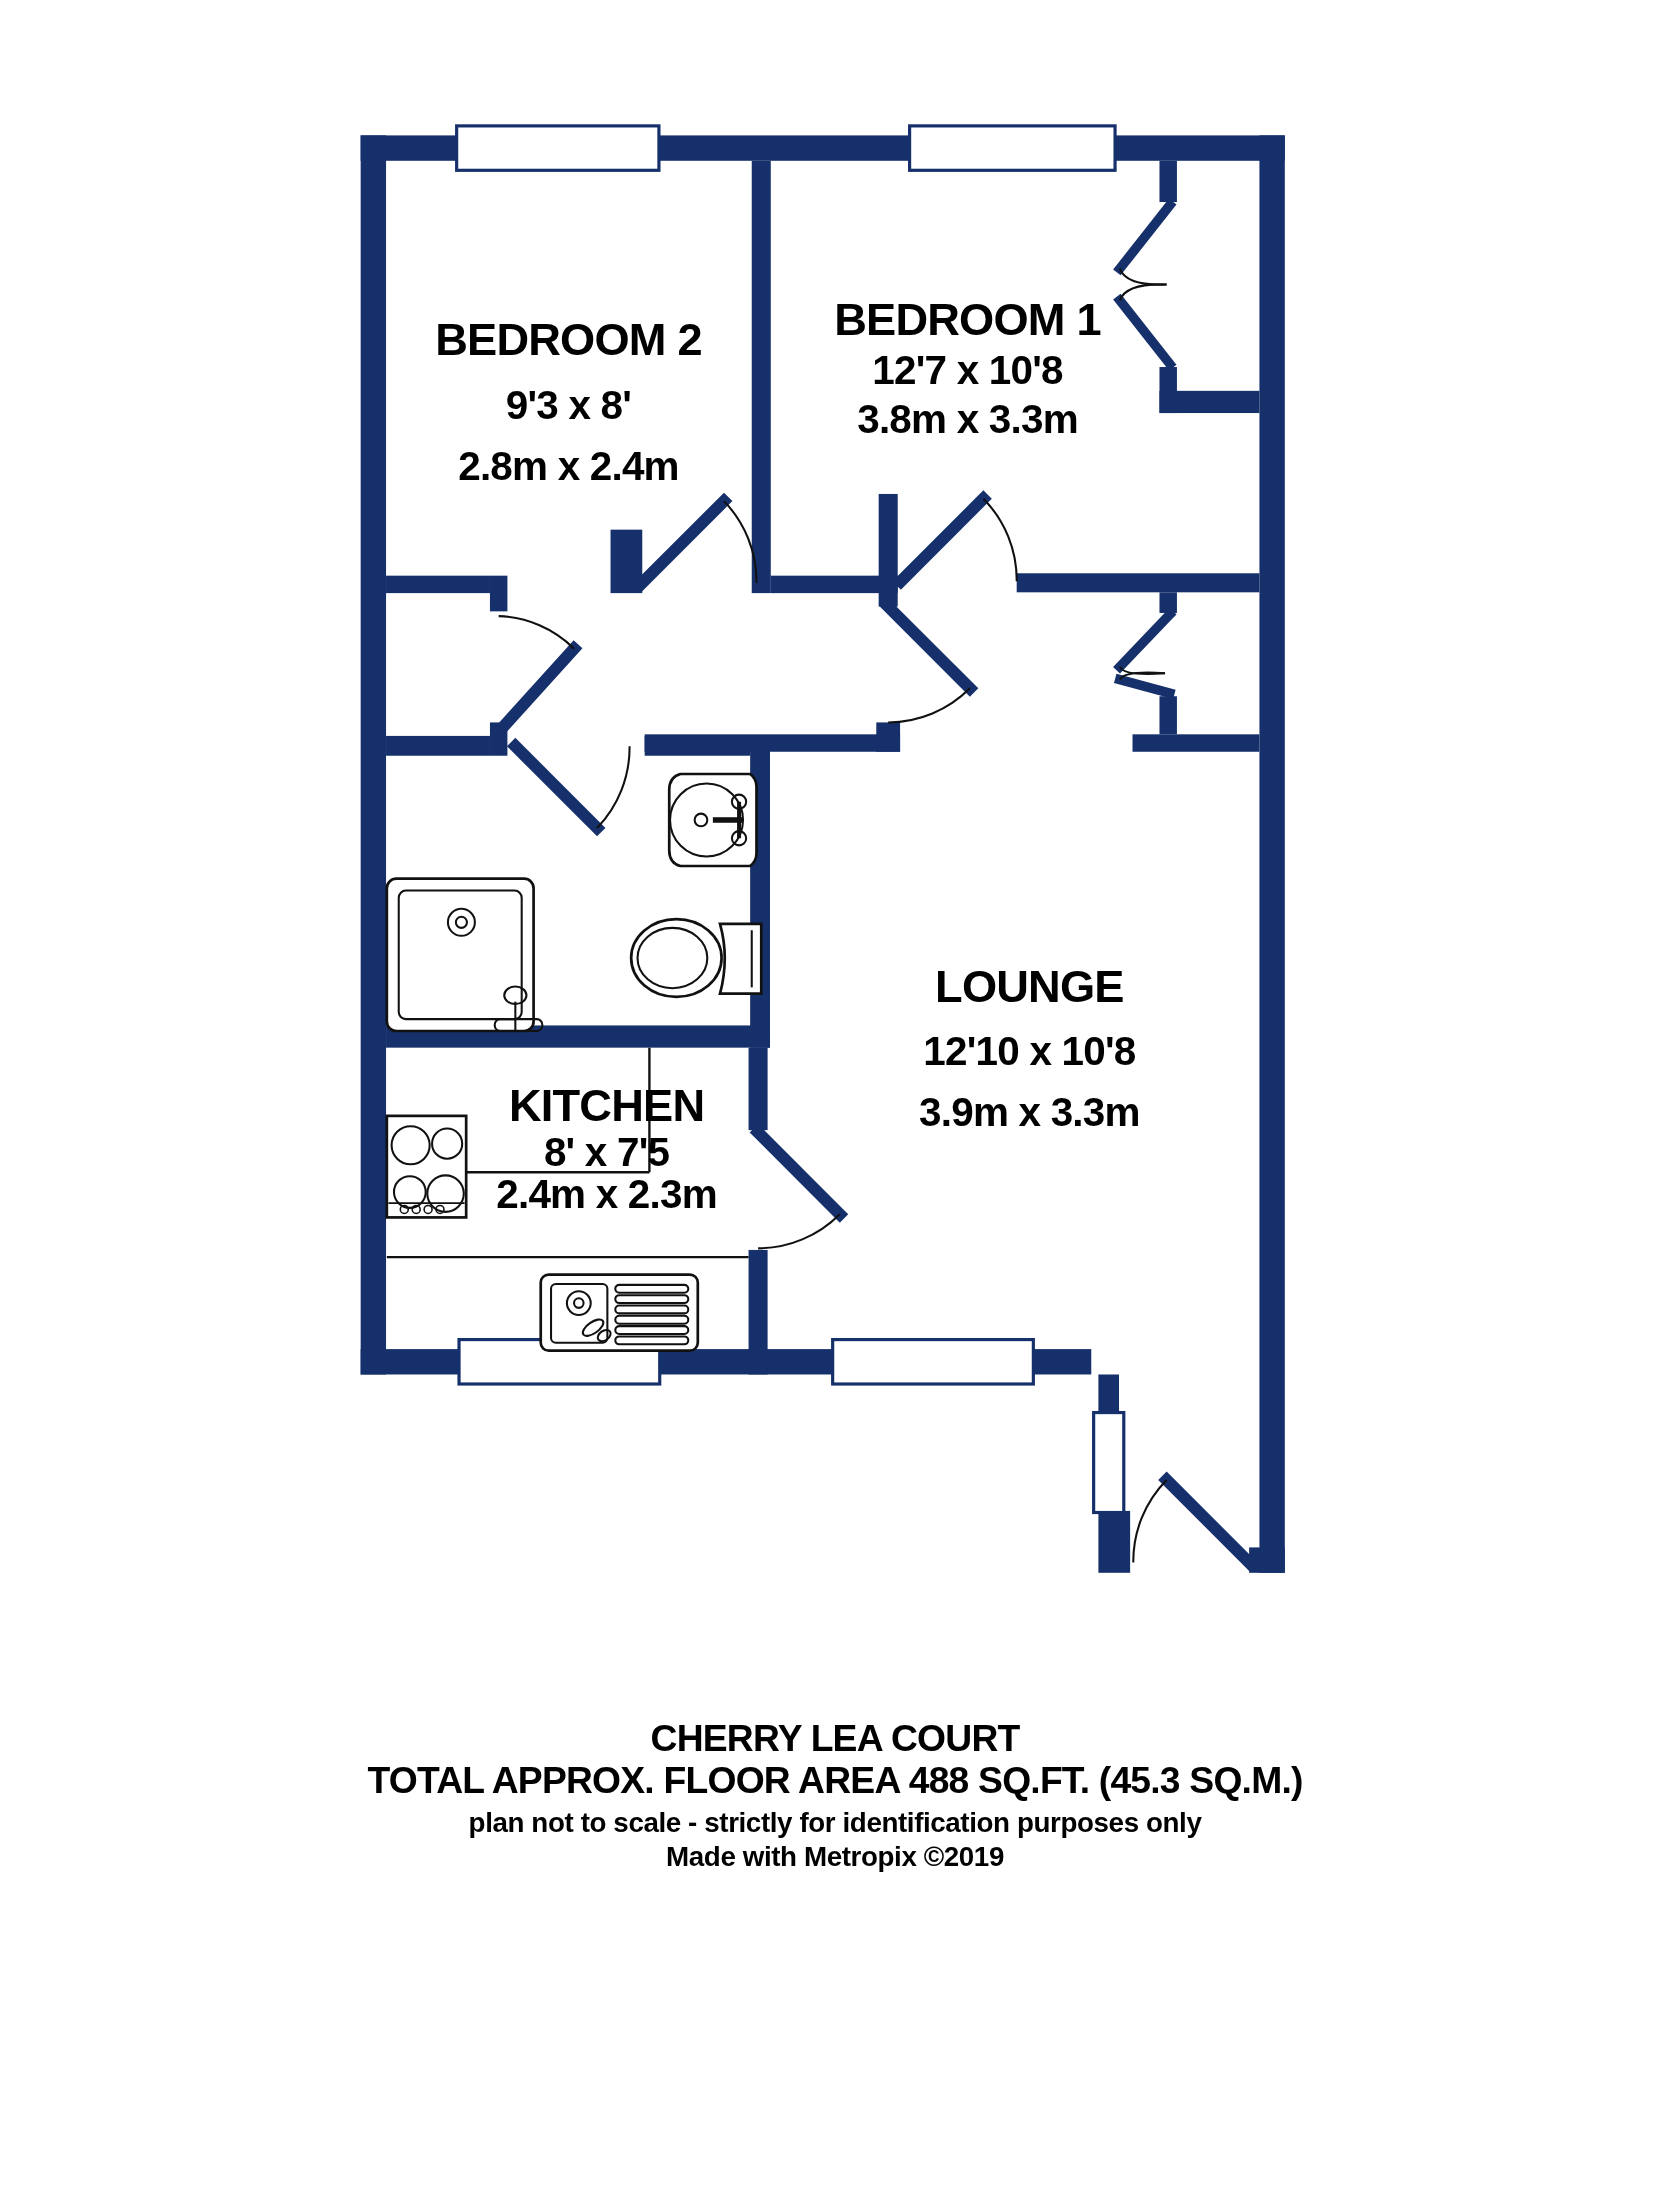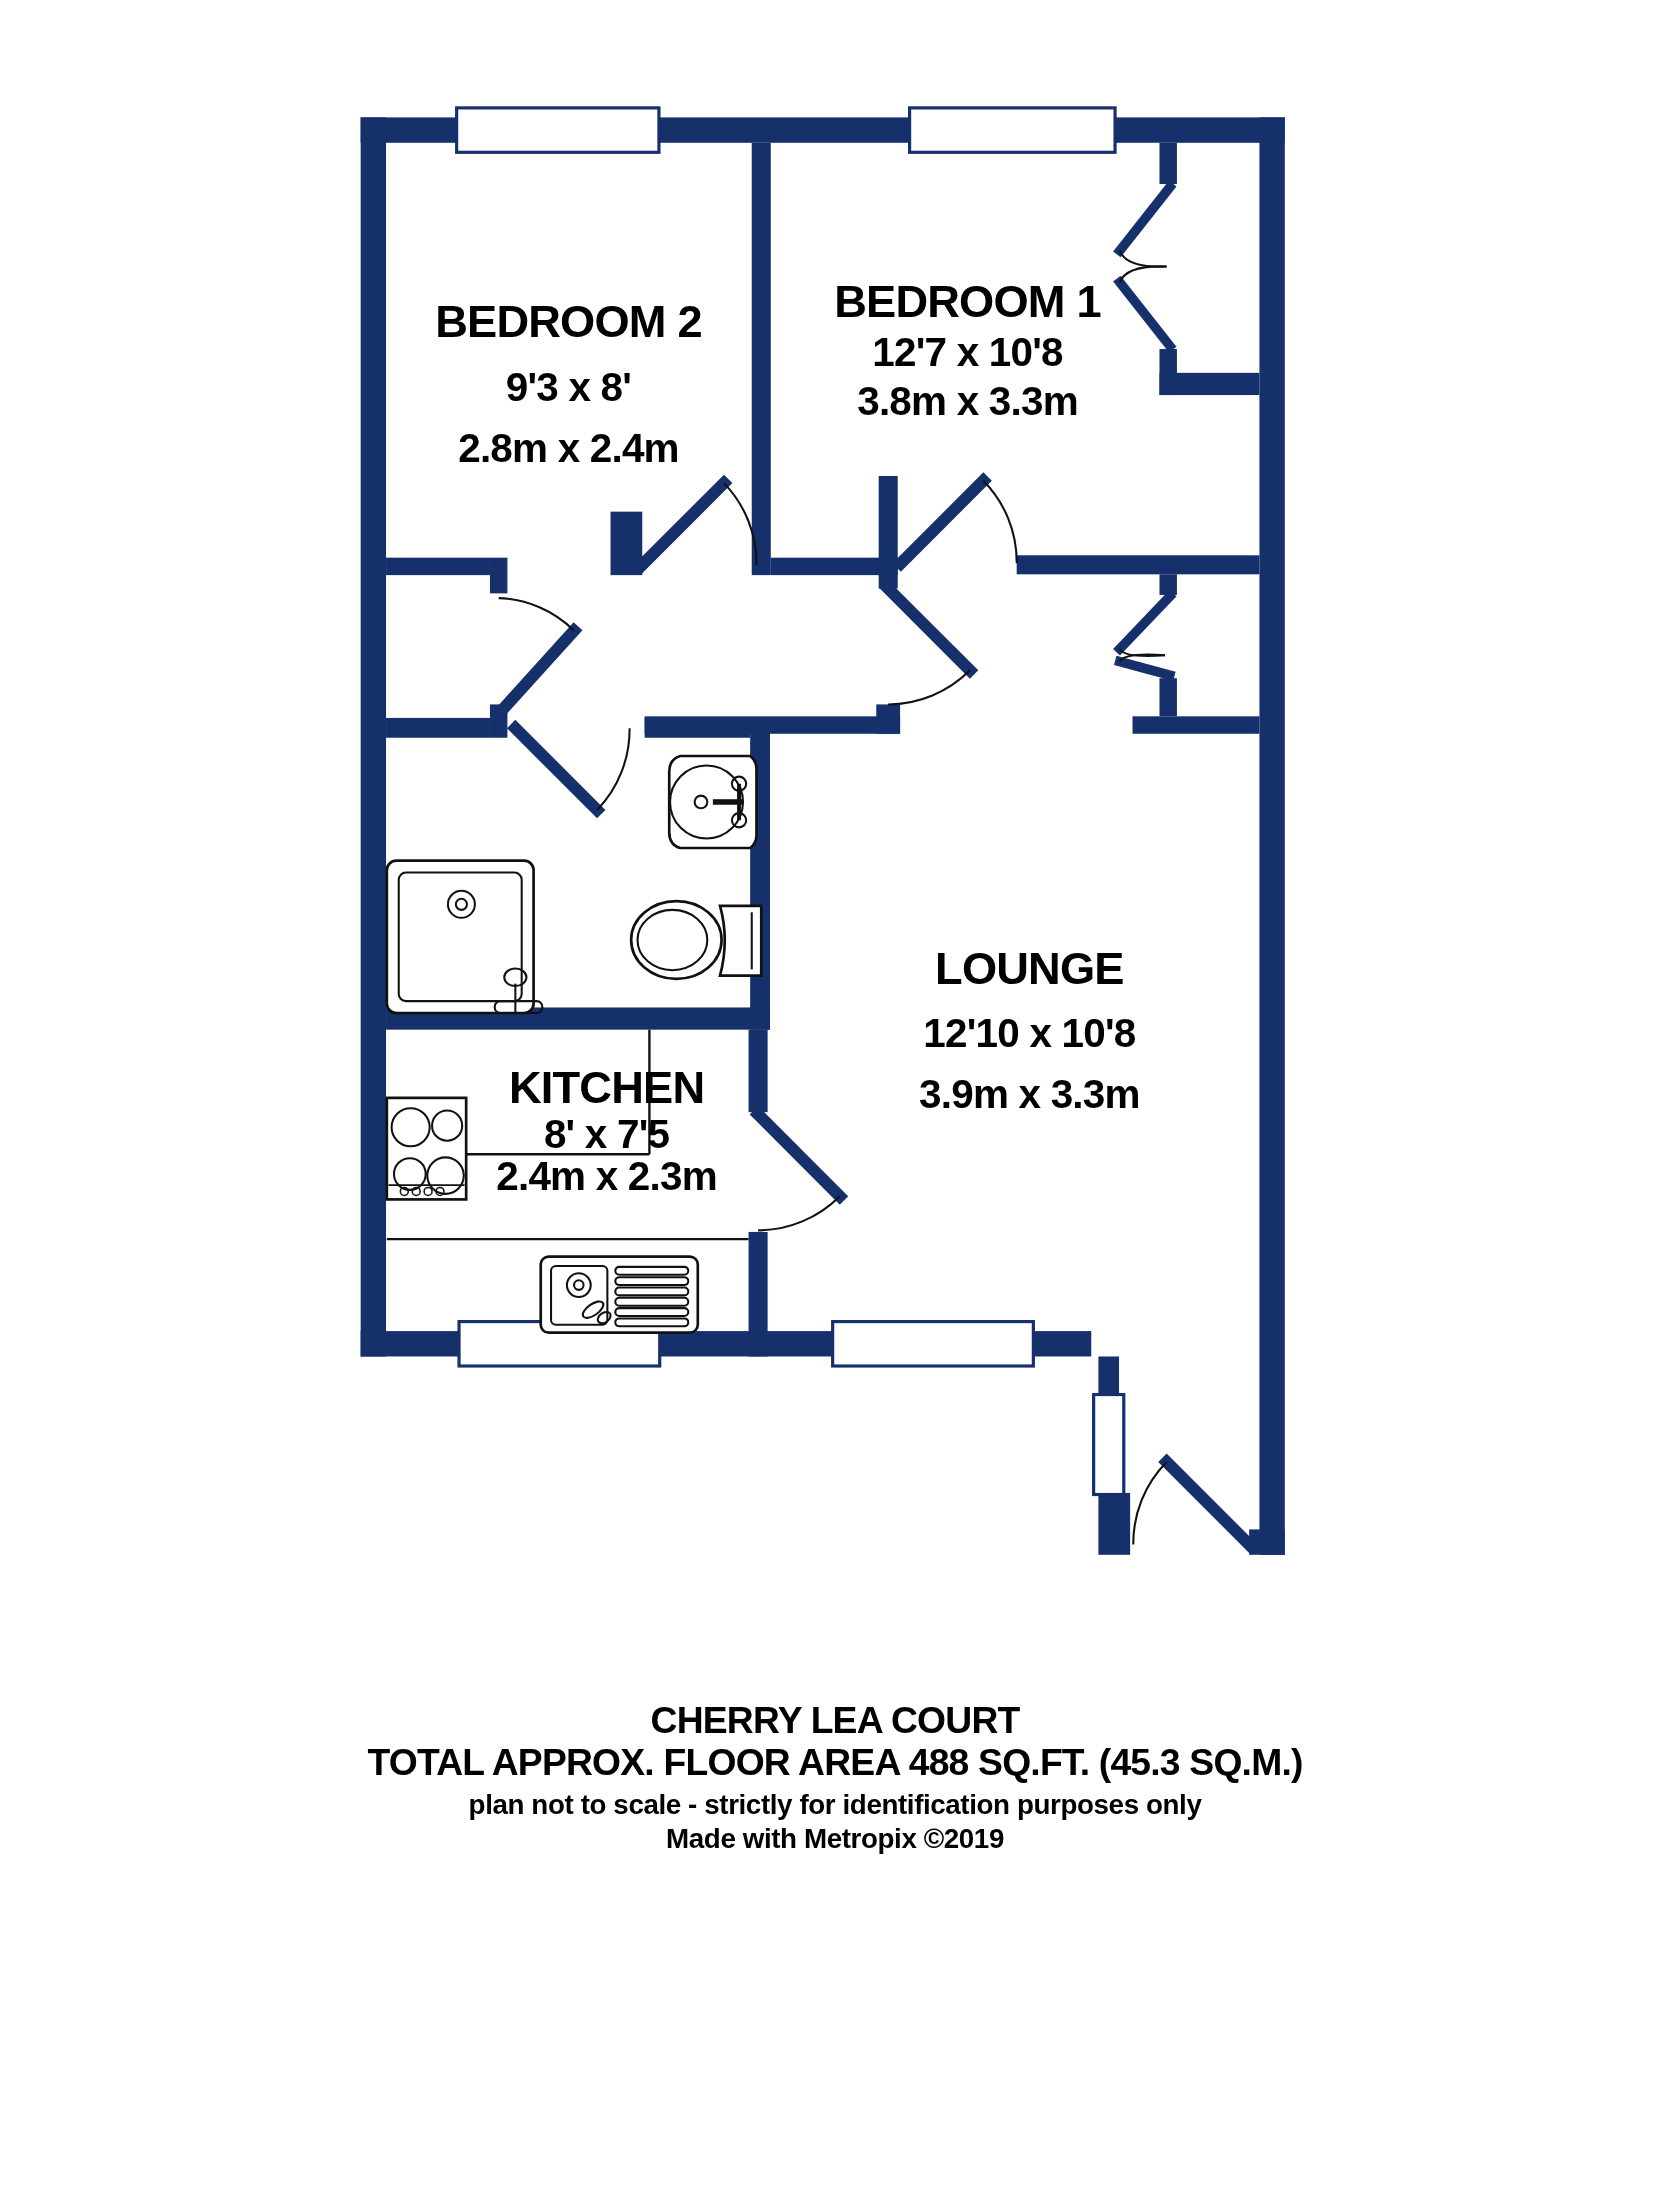--- a/index.html
+++ b/index.html
@@ -1,21 +1,21 @@
 <!DOCTYPE html>
 <html style="--wall: #16306b; --line: #111111; --bg: #ffffff;font-size:15px"><head>
 <meta charset="utf-8">
 <style>
   :root{
     --wall:#16306b;
     --line:#111111;
     --bg:#ffffff;
   }
   html,body{margin:0;padding:0;background:var(--bg);}
-  .page{width:1678px;height:1861px;position:relative;margin:0 auto;background:var(--bg);}
+  .page{width:1678px;height:1861px;position:relative;margin:18px auto;background:var(--bg);}
   svg{position:absolute;left:0;top:0;width:100%;height:100%;}
   .wall{fill:var(--wall);stroke:none;}
   .winline{stroke:var(--wall);stroke-width:4;fill:#fff;}
   .leaf{stroke:var(--wall);stroke-width:15;stroke-linecap:square;fill:none;}
   .bleaf{stroke:var(--wall);stroke-width:12;stroke-linecap:square;fill:none;}
   .arc{fill:none;stroke:var(--line);stroke-width:2.6;}
   .fx{fill:#fff;stroke:var(--line);stroke-width:3.4;}
   .fx2{fill:none;stroke:var(--line);stroke-width:2.6;}
   .thin{fill:none;stroke:var(--line);stroke-width:3;}
   text{font-family:"Liberation Sans","DejaVu Sans",sans-serif;font-weight:bold;fill:#000;}

